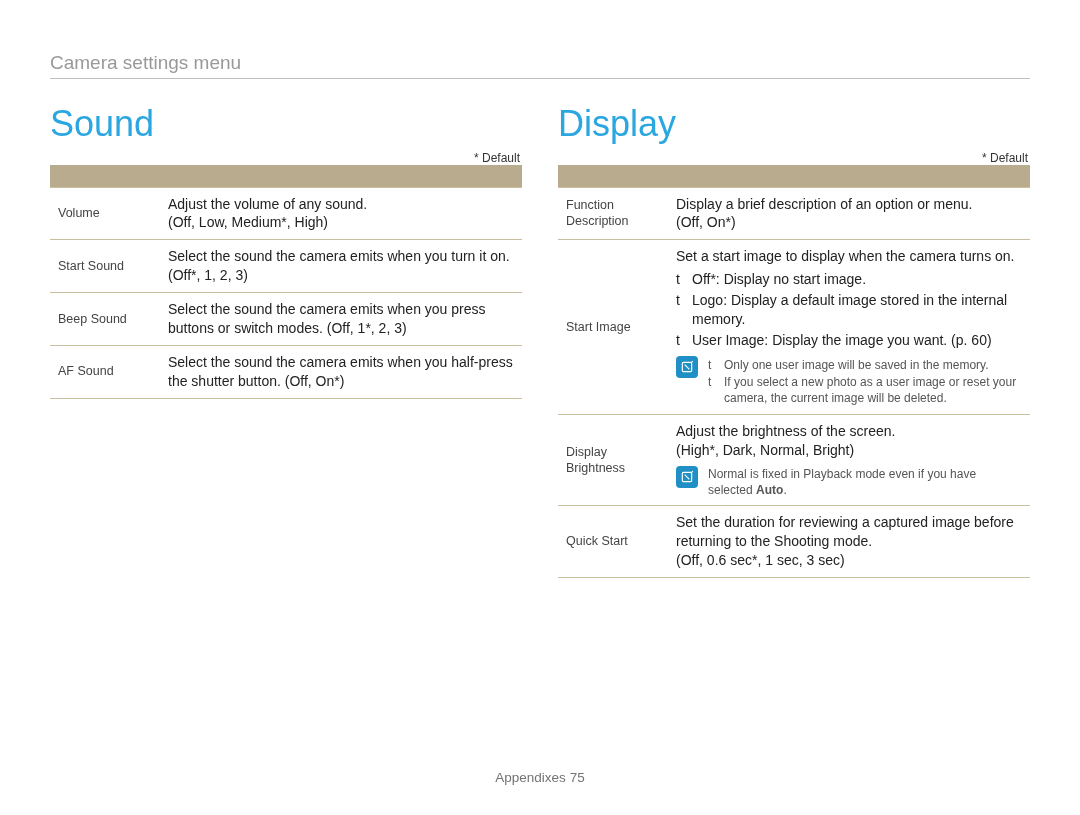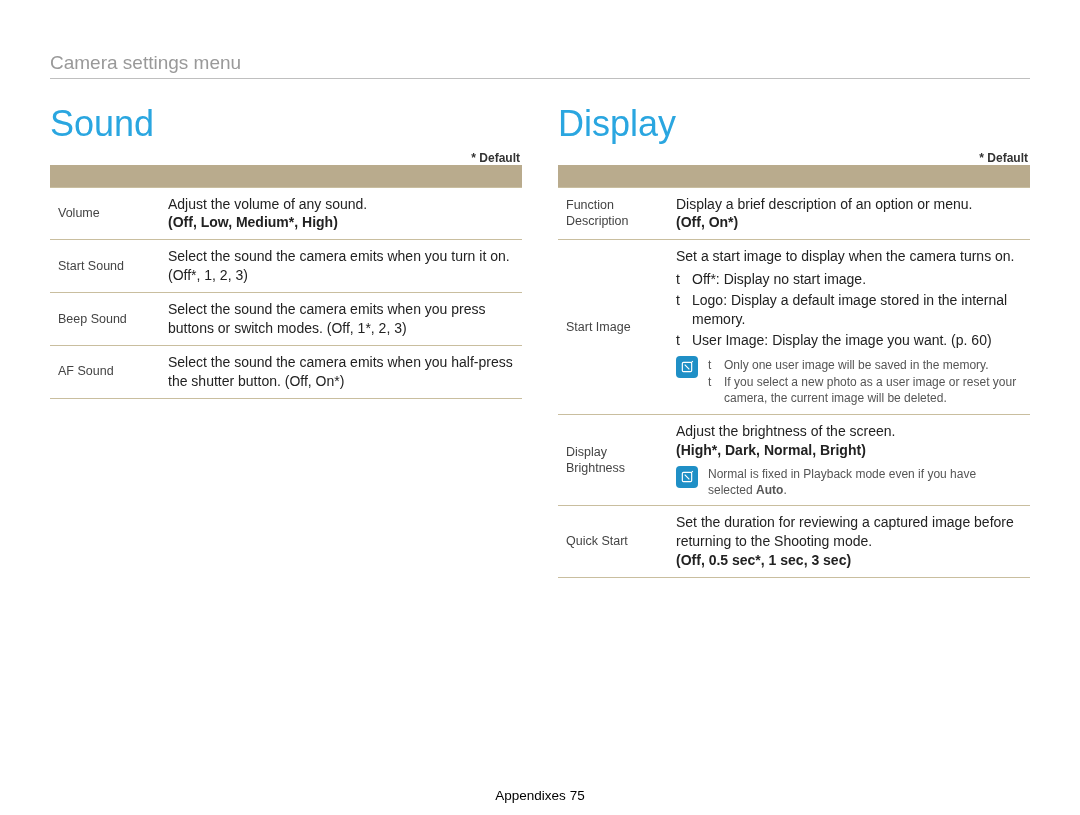--- a/index.html
+++ b/index.html
@@ -3,41 +3,41 @@
 <meta charset="utf-8">
 <style>
   * { box-sizing: border-box; margin: 0; padding: 0; }
   html, body { width: 1080px; height: 815px; background: #fff; font-family: Arial, Helvetica, sans-serif; color: #222; }
   .page { position: relative; width: 1080px; height: 815px; padding: 52px 50px 16px 50px; }
   .page-title { font-size: 19px; color: #999; font-weight: 400; margin-bottom: 4px; }
   .rule { border: none; border-top: 1px solid #bfbfbf; margin-bottom: 24px; }
   .columns { display: flex; gap: 36px; }
   .col { flex: 1; }
   .section-heading { font-size: 36px; color: #2aa6e0; font-weight: 400; margin-bottom: 6px; }
-  .default-note { text-align: right; font-size: 12px; color: #333; margin-bottom: 0; padding-right: 2px; font-weight: bold; }
+  .default-note { text-align: right; font-size: 12px; color: #333; margin-bottom: 0; padding-right: 2px; }
   table { width: 100%; border-collapse: collapse; font-size: 14px; }
   thead th { background: #b9ab8d; height: 22px; text-align: left; padding: 2px 8px; font-weight: 400; color: #b9ab8d; }
   tbody td { padding: 7px 8px; border-bottom: 1px solid #c9be9f; vertical-align: middle; line-height: 1.35; }
   tbody tr:first-child td { border-top: 1px solid #c9be9f; }
   td.item { width: 110px; font-size: 12.5px; color: #444; vertical-align: middle; }
-  .opts { color: #222; font-weight: bold; }
+  .opts { color: #222; }
   .bullet-list { margin: 4px 0 6px 0; }
   .bullet-list .bi { display: flex; gap: 6px; margin: 2px 0; }
   .bullet-list .bi .mark { flex: 0 0 10px; }
   .note-box { display: flex; gap: 10px; margin-top: 6px; }
   .note-icon {
     flex: 0 0 22px; height: 22px; border-radius: 4px;
     background: #1f8fc6; color: #fff; display: flex; align-items: center; justify-content: center;
     font-size: 14px; font-weight: 700;
   }
   .note-icon svg { width: 14px; height: 14px; stroke: #fff; fill: none; stroke-width: 2; }
   .note-text { font-size: 12px; color: #555; line-height: 1.35; }
   .note-text .ni { display: flex; gap: 6px; margin: 1px 0; }
   .note-text .ni .mark { flex: 0 0 10px; }
-  .footer { position: absolute; bottom: 12px; left: 0; width: 100%; text-align: center; font-size: 13.5px; color: #000000; }
+  .footer { position: absolute; bottom: 30px; left: 0; width: 100%; text-align: center; font-size: 13.5px; color: #737373; }
 </style>
 </head>
 <body>
 
 <div class="page">
   <div class="page-title">Camera settings menu</div>
   <hr class="rule">
 
   <div class="columns">
 
@@ -150,21 +150,21 @@
                   <b>Auto</b><span>.</span>
                 </div>
               </div>
             </td>
           </tr>
 
           <tr>
             <td class="item">Quick Start</td>
             <td>
               <span>Set the duration for reviewing a captured image before returning to the Shooting mode.</span><br>
-              <span class="opts">(Off, 0.5 sec*, 1 sec, 3 sec)</span>
+              <span class="opts">(Off, 0.6 sec*, 1 sec, 3 sec)</span>
             </td>
           </tr>
         </tbody>
       </table>
     </div>
 
   </div>
 
   <div class="footer">
     <span>Appendixes</span>

